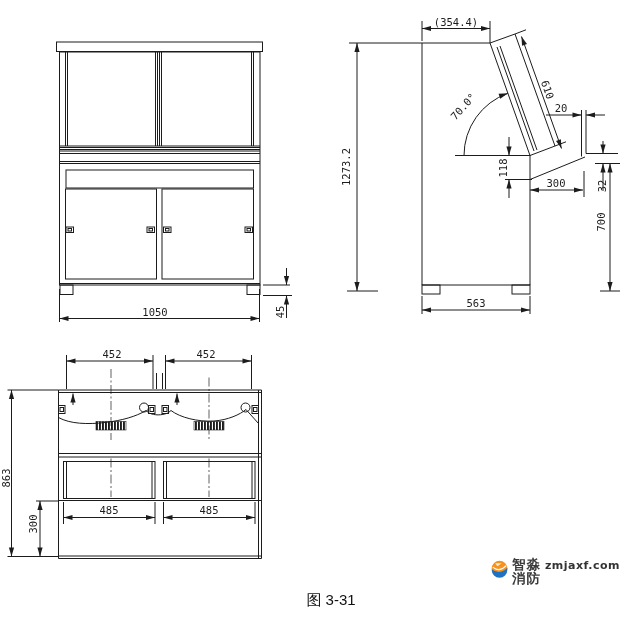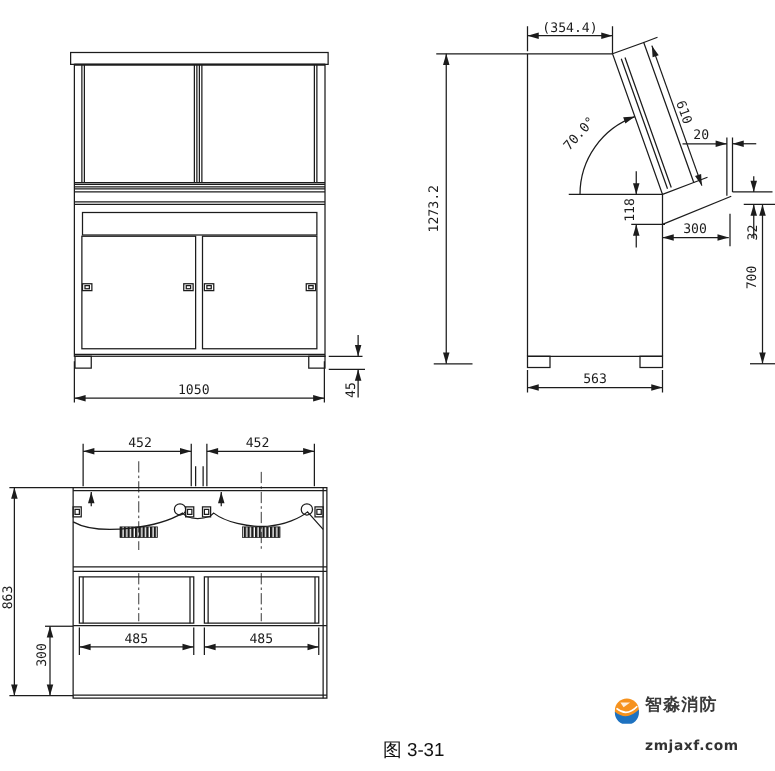--- a/index.html
+++ b/index.html
@@ -5,23 +5,23 @@
   html,body{margin:0;padding:0;background:#ffffff;}
   .page{position:relative;width:620px;height:617px;background:#fff;overflow:hidden;
         font-family:"DejaVu Sans",sans-serif;}
   svg.drawing{position:absolute;left:0;top:0;}
   svg .ln{stroke:#1c1c1c;stroke-width:1;fill:none;}
   svg .thk{stroke:#1c1c1c;stroke-width:1.6;fill:none;}
   svg .cl{stroke:#1c1c1c;stroke-width:0.7;fill:none;stroke-dasharray:9 2.5 2 2.5;}
   svg text{font-family:"DejaVu Sans Mono","Liberation Mono",monospace;
            font-size:10.5px;fill:#1c1c1c;}
   .logo{position:absolute;left:491px;top:558px;display:flex;align-items:flex-start;gap:4px;}
-  .logo-txt{display:flex;flex-direction:column;line-height:1;}
+  .logo-txt{display:flex;line-height:1;}
   .logo-cn{font-size:13.5px;font-weight:bold;color:#3a3a3a;letter-spacing:1px;}
-  .logo-url{font-size:11px;font-weight:bold;color:#333333;margin-top:19px;letter-spacing:0.5px;}
+  .logo-url{font-size:11px;font-weight:bold;color:#333333;margin-top:2px;letter-spacing:0.5px;}
   .caption{position:absolute;left:261px;top:591px;width:140px;text-align:center;
            font-family:Liberation Sans, sans-serif;font-size:15px;color:#111;}
 </style>
 </head>
 <body>
 
 <div class="page">
 
 <svg class="drawing" width="620" height="617" viewBox="0 0 620 617">
   <defs>

